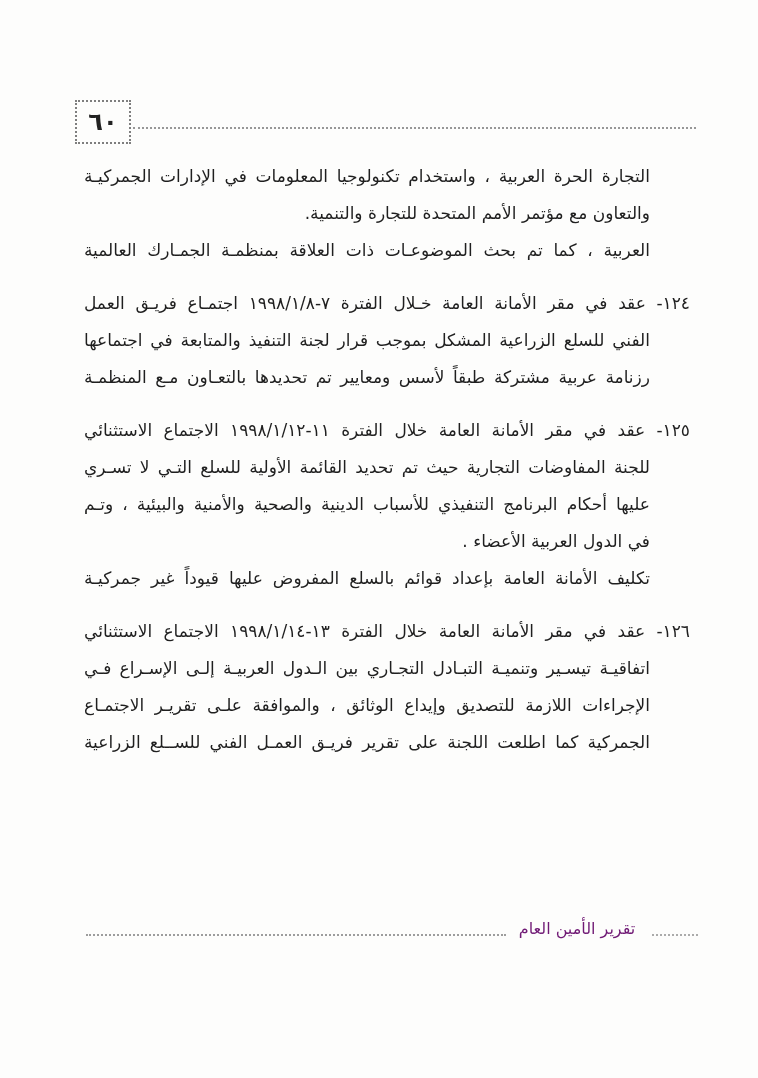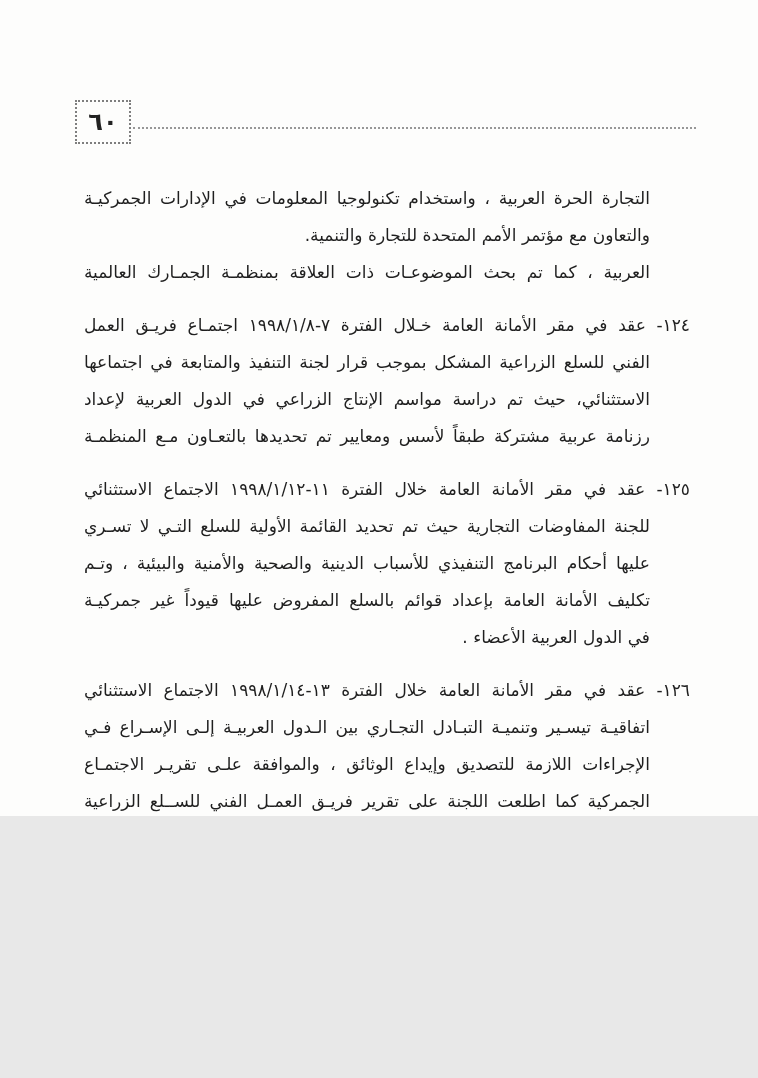--- a/index.html
+++ b/index.html
@@ -1,18 +1,18 @@
 <!DOCTYPE html>
 <html lang="ar" dir="rtl"><head>
 <meta charset="utf-8">
 <style>
   html,body{margin:0;padding:0;background:#e8e8e8;}
   .page{
     position:relative;
-    width:758px;height:816px;
+    width:758px;height:1078px;
     margin:0 auto;
     background:#fdfdfc;
     overflow:hidden;
     direction:rtl;
     font-family:"DejaVu Sans", sans-serif;
     color:#1f1f1f;
   }
   
   .page-num-box{
     position:absolute;left:75px;top:100px;
@@ -26,21 +26,20 @@
     position:absolute;left:133px;top:127px;
     width:563px;height:0;
     border-top:2px dotted #979797;
   }
   
   .document-body{
     position:absolute;top:158px;left:84px;right:68px;
     font-size:17px;
     line-height:37px;
     text-align:justify;
-    margin-top:22px;
   }
   .para{margin:0 0 16px 0;}
   .line{
     text-align:justify;
     text-align-last:justify;
     -moz-text-align-last:justify;
     white-space:normal;
   }
   .line.body,.line.closing{margin-right:40px;}
   .line.closing{
@@ -80,29 +79,28 @@
 
   <div class="document-body">
       <div class="para">
         <div class="line body">التجارة الحرة العربية ، واستخدام تكنولوجيا المعلومات في الإدارات الجمركيـة</div>
         <div class="line closing">والتعاون مع مؤتمر الأمم المتحدة للتجارة والتنمية.</div>
         <div class="line body">العربية ، كما تم بحث الموضوعـات ذات العلاقة بمنظمـة الجمـارك العالمية</div>
       </div>
       <div class="para">
         <div class="line opening">١٢٤- عقد في مقر الأمانة العامة خـلال الفترة ⁦٧-١٩٩٨/١/٨⁩ اجتمـاع فريـق العمل</div>
         <div class="line body">الفني للسلع الزراعية المشكل بموجب قرار لجنة التنفيذ والمتابعة في اجتماعها</div>
-        <div class="line body">الاستثنائي، حيث تم دراسة مواسم الإنتاج الزراعي في الدول العربية لإعداد</div>
         <div class="line body">رزنامة عربية مشتركة طبقاً لأسس ومعايير تم تحديدها بالتعـاون مـع المنظمـة</div>
       </div>
       <div class="para">
         <div class="line opening">١٢٥- عقد في مقر الأمانة العامة خلال الفترة ⁦١١-١٩٩٨/١/١٢⁩ الاجتماع الاستثنائي</div>
         <div class="line body">للجنة المفاوضات التجارية حيث تم تحديد القائمة الأولية للسلع التـي لا تسـري</div>
         <div class="line body">عليها أحكام البرنامج التنفيذي للأسباب الدينية والصحية والأمنية والبيئية ، وتـم</div>
+        <div class="line closing">في الدول العربية الأعضاء .</div>
         <div class="line body">تكليف الأمانة العامة بإعداد قوائم بالسلع المفروض عليها قيوداً غير جمركيـة</div>
-        <div class="line closing">في الدول العربية الأعضاء .</div>
       </div>
       <div class="para">
         <div class="line opening">١٢٦- عقد في مقر الأمانة العامة خلال الفترة ⁦١٣-١٩٩٨/١/١٤⁩ الاجتماع الاستثنائي</div>
         <div class="line body">اتفاقيـة تيسـير وتنميـة التبـادل التجـاري بين الـدول العربيـة إلـى الإسـراع فـي</div>
         <div class="line body">الإجراءات اللازمة للتصديق وإيداع الوثائق ، والموافقة علـى تقريـر الاجتمـاع</div>
         <div class="line body">الجمركية كما اطلعت اللجنة على تقرير فريـق العمـل الفني للســلع الزراعية</div>
       </div>
     </div>
 
   <div class="footer-rule-left"></div>

